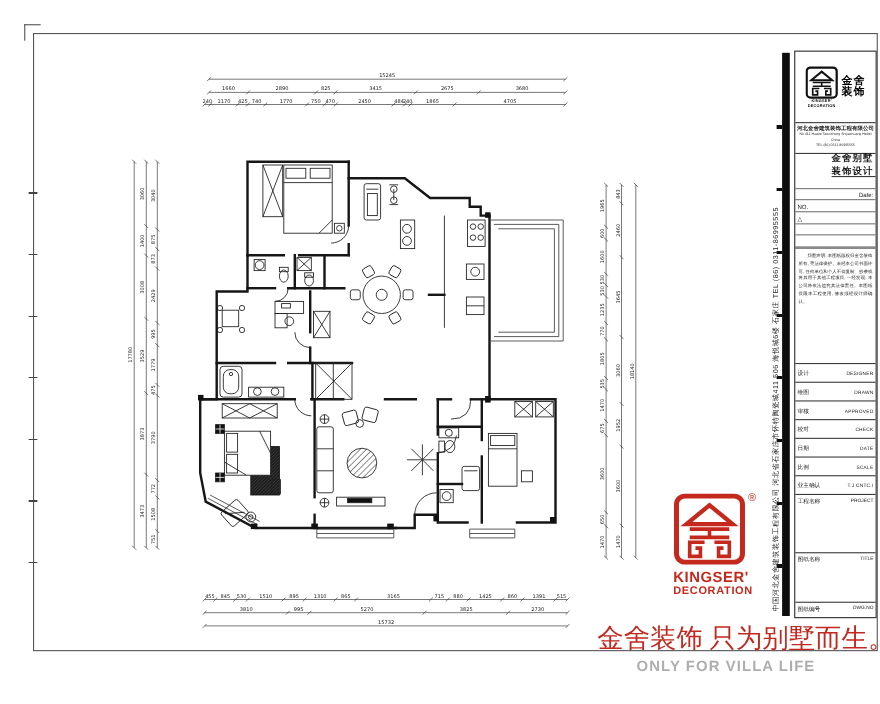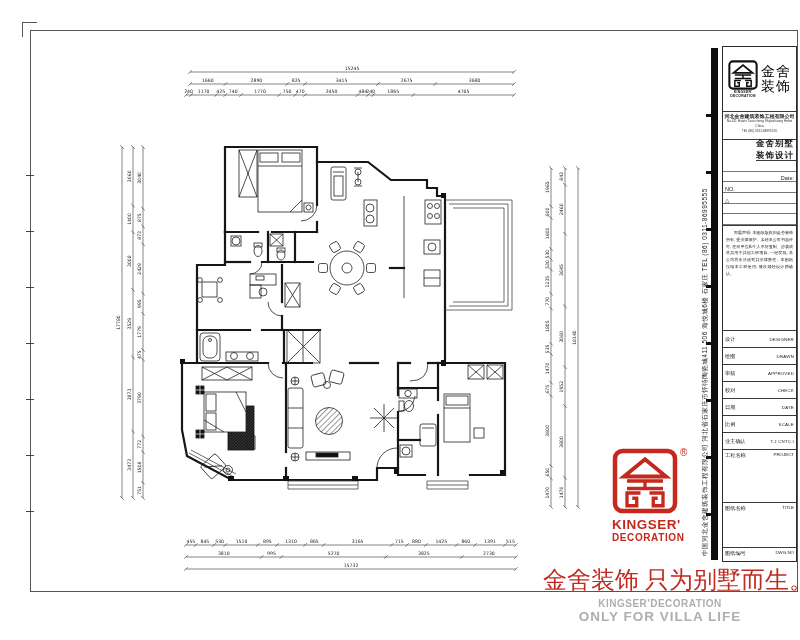--- a/index.html
+++ b/index.html
@@ -22,21 +22,21 @@
   #side-text{left:701px;top:556px;transform:rotate(-90deg);transform-origin:0 0;
     white-space:nowrap;font-size:6.5px;letter-spacing:.5px;color:#222;}
   
   #tblock{left:722px;top:46px;width:73px;height:514px;border:1px solid #2b2b2b;
     display:flex;flex-direction:column;background:#fff;}
   #tblock .row-b{border-bottom:1px solid #3a3a3a;}
   #logo-box{height:60px;display:flex;align-items:center;justify-content:center;gap:3px;padding:2px 1px;}
   #logo-box .lcol{display:flex;flex-direction:column;align-items:center;}
   #logo-box svg{width:30px;height:30px;color:#111;}
   #logo-box .len{font-size:3.5px;font-weight:bold;letter-spacing:.2px;color:#111;line-height:1.2;text-align:center;}
-  #logo-box .lcn{font-size:14px;font-weight:normal;line-height:1.05;letter-spacing:1px;color:#000;}
+  #logo-box .lcn{font-size:10px;font-weight:bold;line-height:1.05;letter-spacing:1px;color:#000;}
   #company-box{height:26px;text-align:center;padding-top:1px;}
   #company-box .cname{font-size:5px;font-weight:bold;}
   #company-box .addr{font-size:3.2px;color:#333;line-height:1.5;}
   #doc-title{height:20px;display:flex;align-items:center;justify-content:center;
     font-size:8.5px;font-weight:bold;letter-spacing:1px;margin-left:33px;}
   #ruled{height:64px;display:flex;flex-direction:column;}
   #ruled .rl{flex:1;border-bottom:1px solid #777;font-size:5.5px;display:flex;align-items:flex-end;padding:0 2px;}
   #ruled .rl.right{justify-content:flex-end;}
   #notice{height:96px;padding:4px 3px;font-size:4px;line-height:1.7;color:#222;text-align:justify;
     border-bottom:1px solid #3a3a3a;text-indent:8px;}
@@ -552,15 +552,14 @@
         <use href="#kslogo"></use>
       </svg>
     <span class="reg">®</span>
   </div>
   <div class="bt1">KINGSER'</div>
   <div class="bt2">DECORATION</div>
 </div>
 
 <div class="abs" id="slogan" style="color: rgb(192, 42, 32);">金舍装饰 只为别墅而生。</div>
 <div class="abs" id="footer-en" style="color: rgb(174, 174, 174);">
-  <div class="fe1">KINGSER'DECORATION</div>
   <div class="fe2">ONLY FOR VILLA LIFE</div>
 </div>
 
 </body></html>

